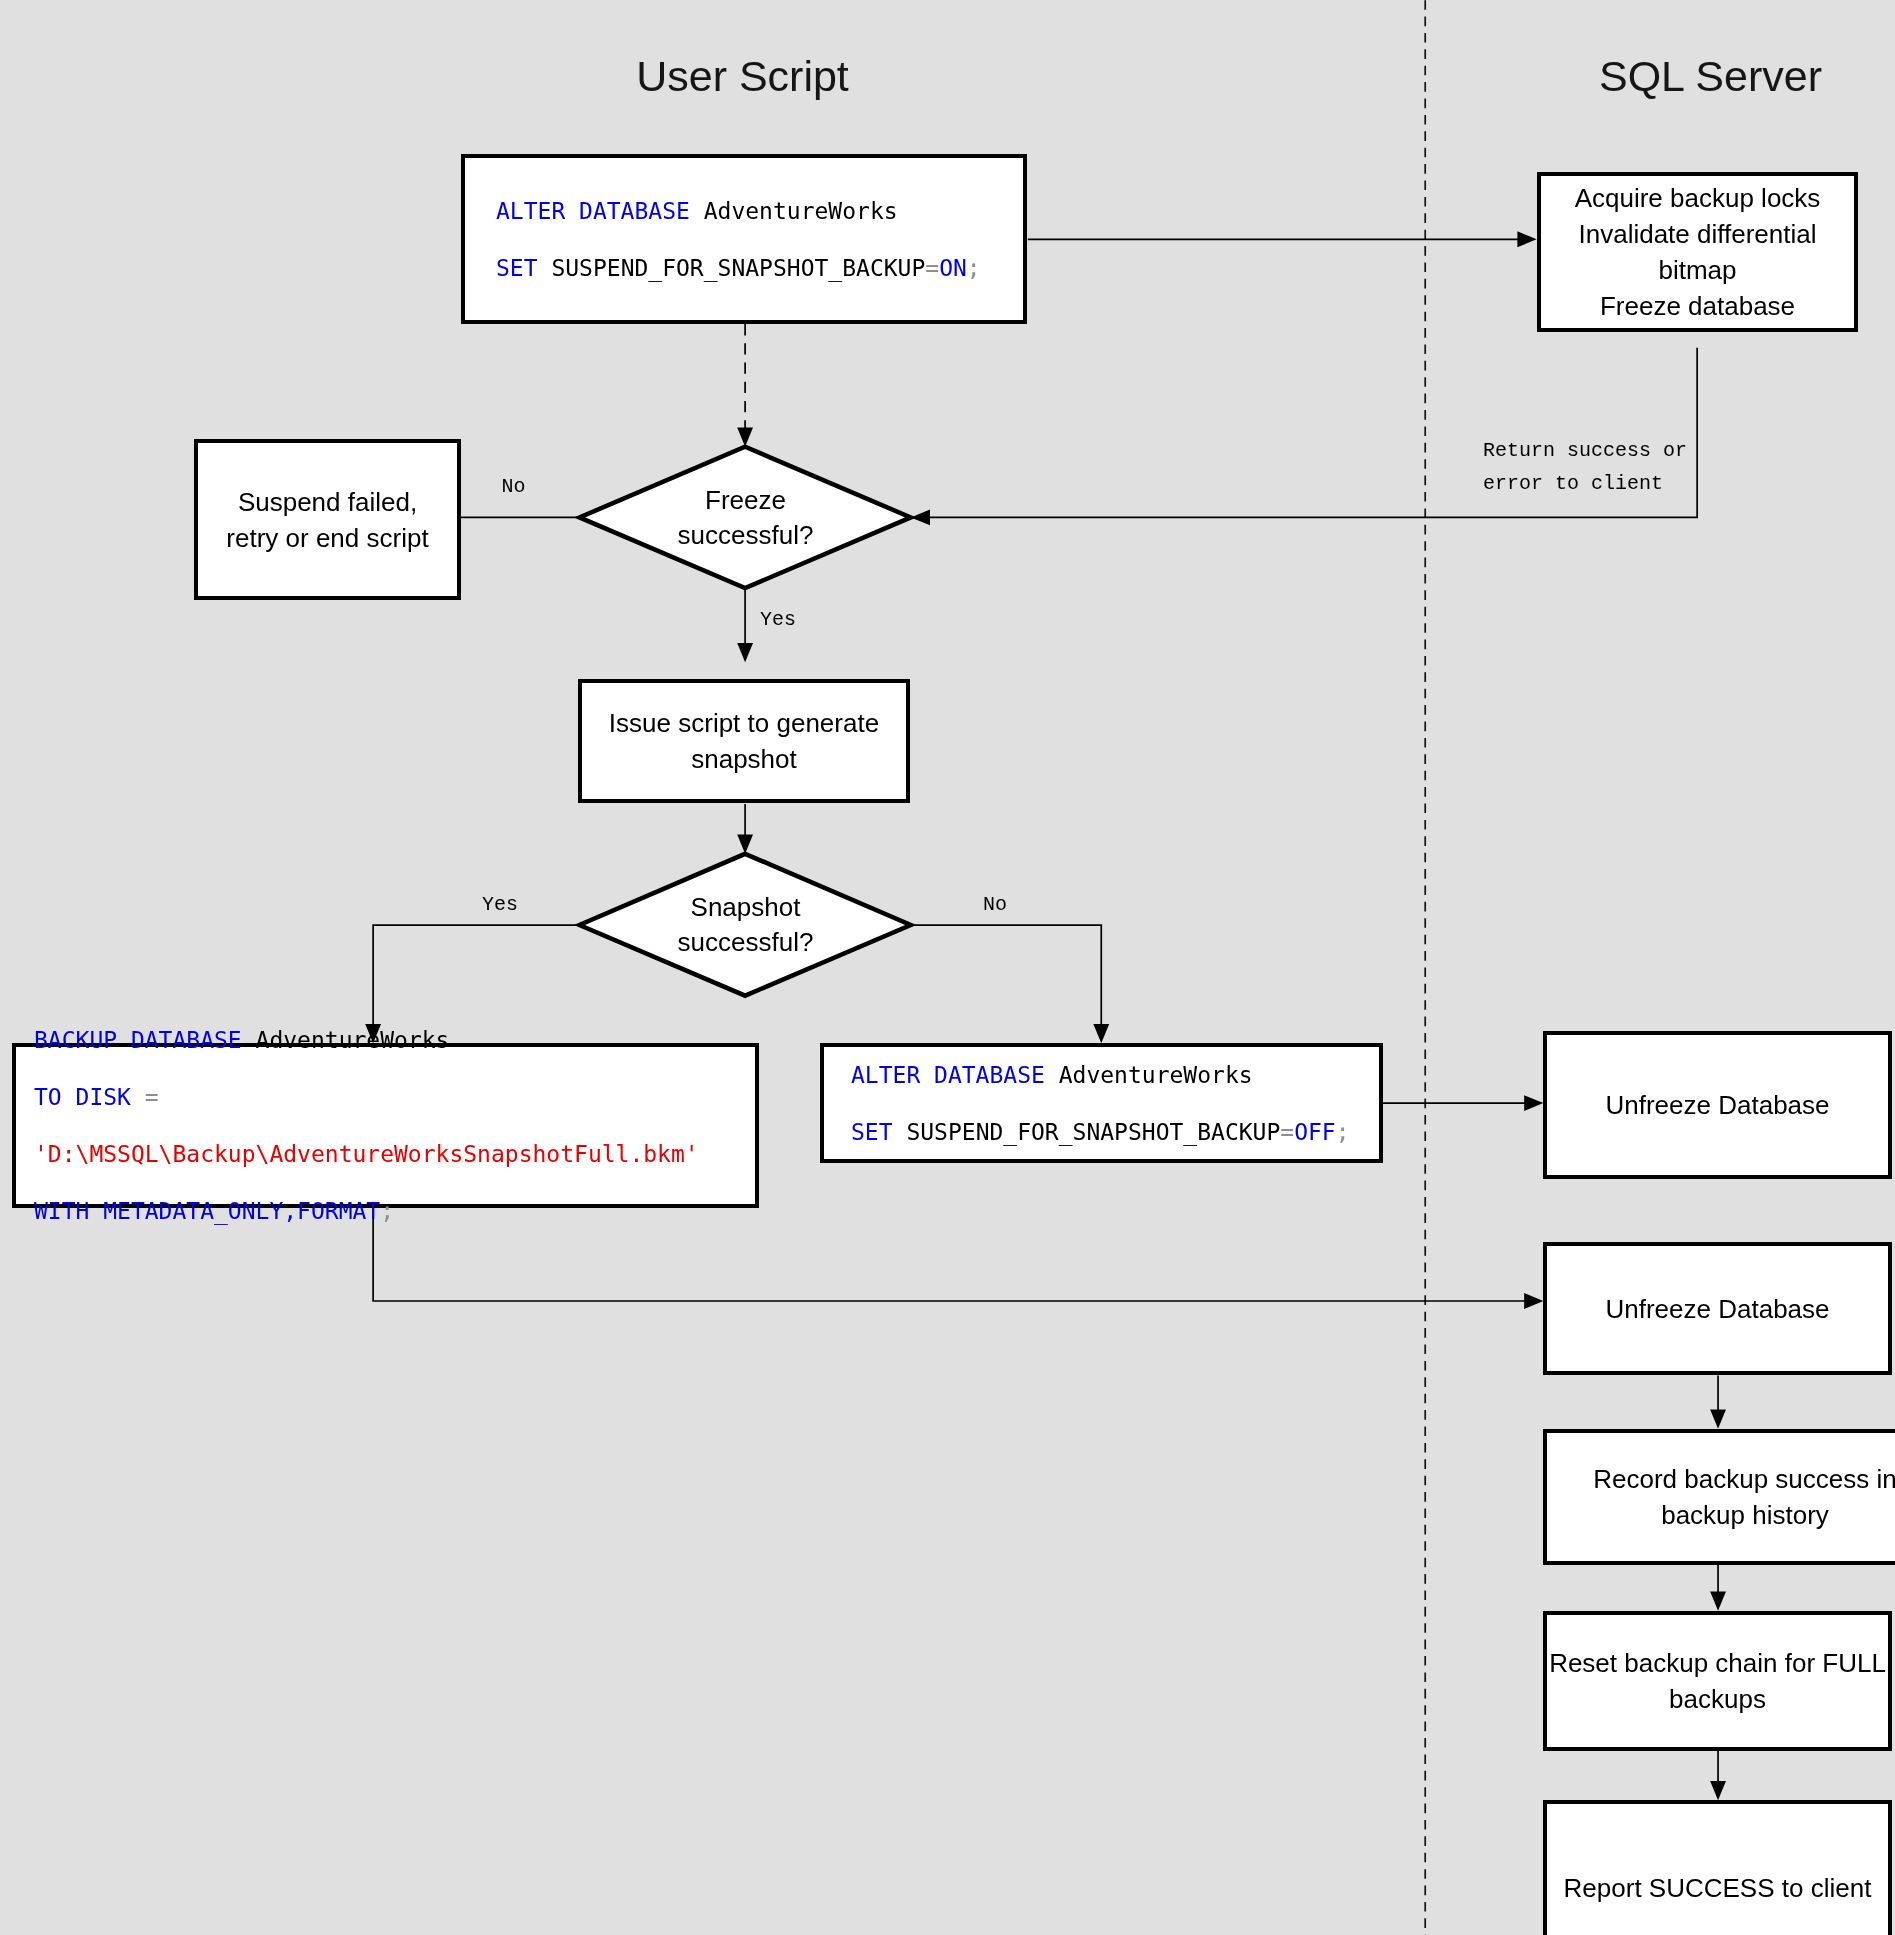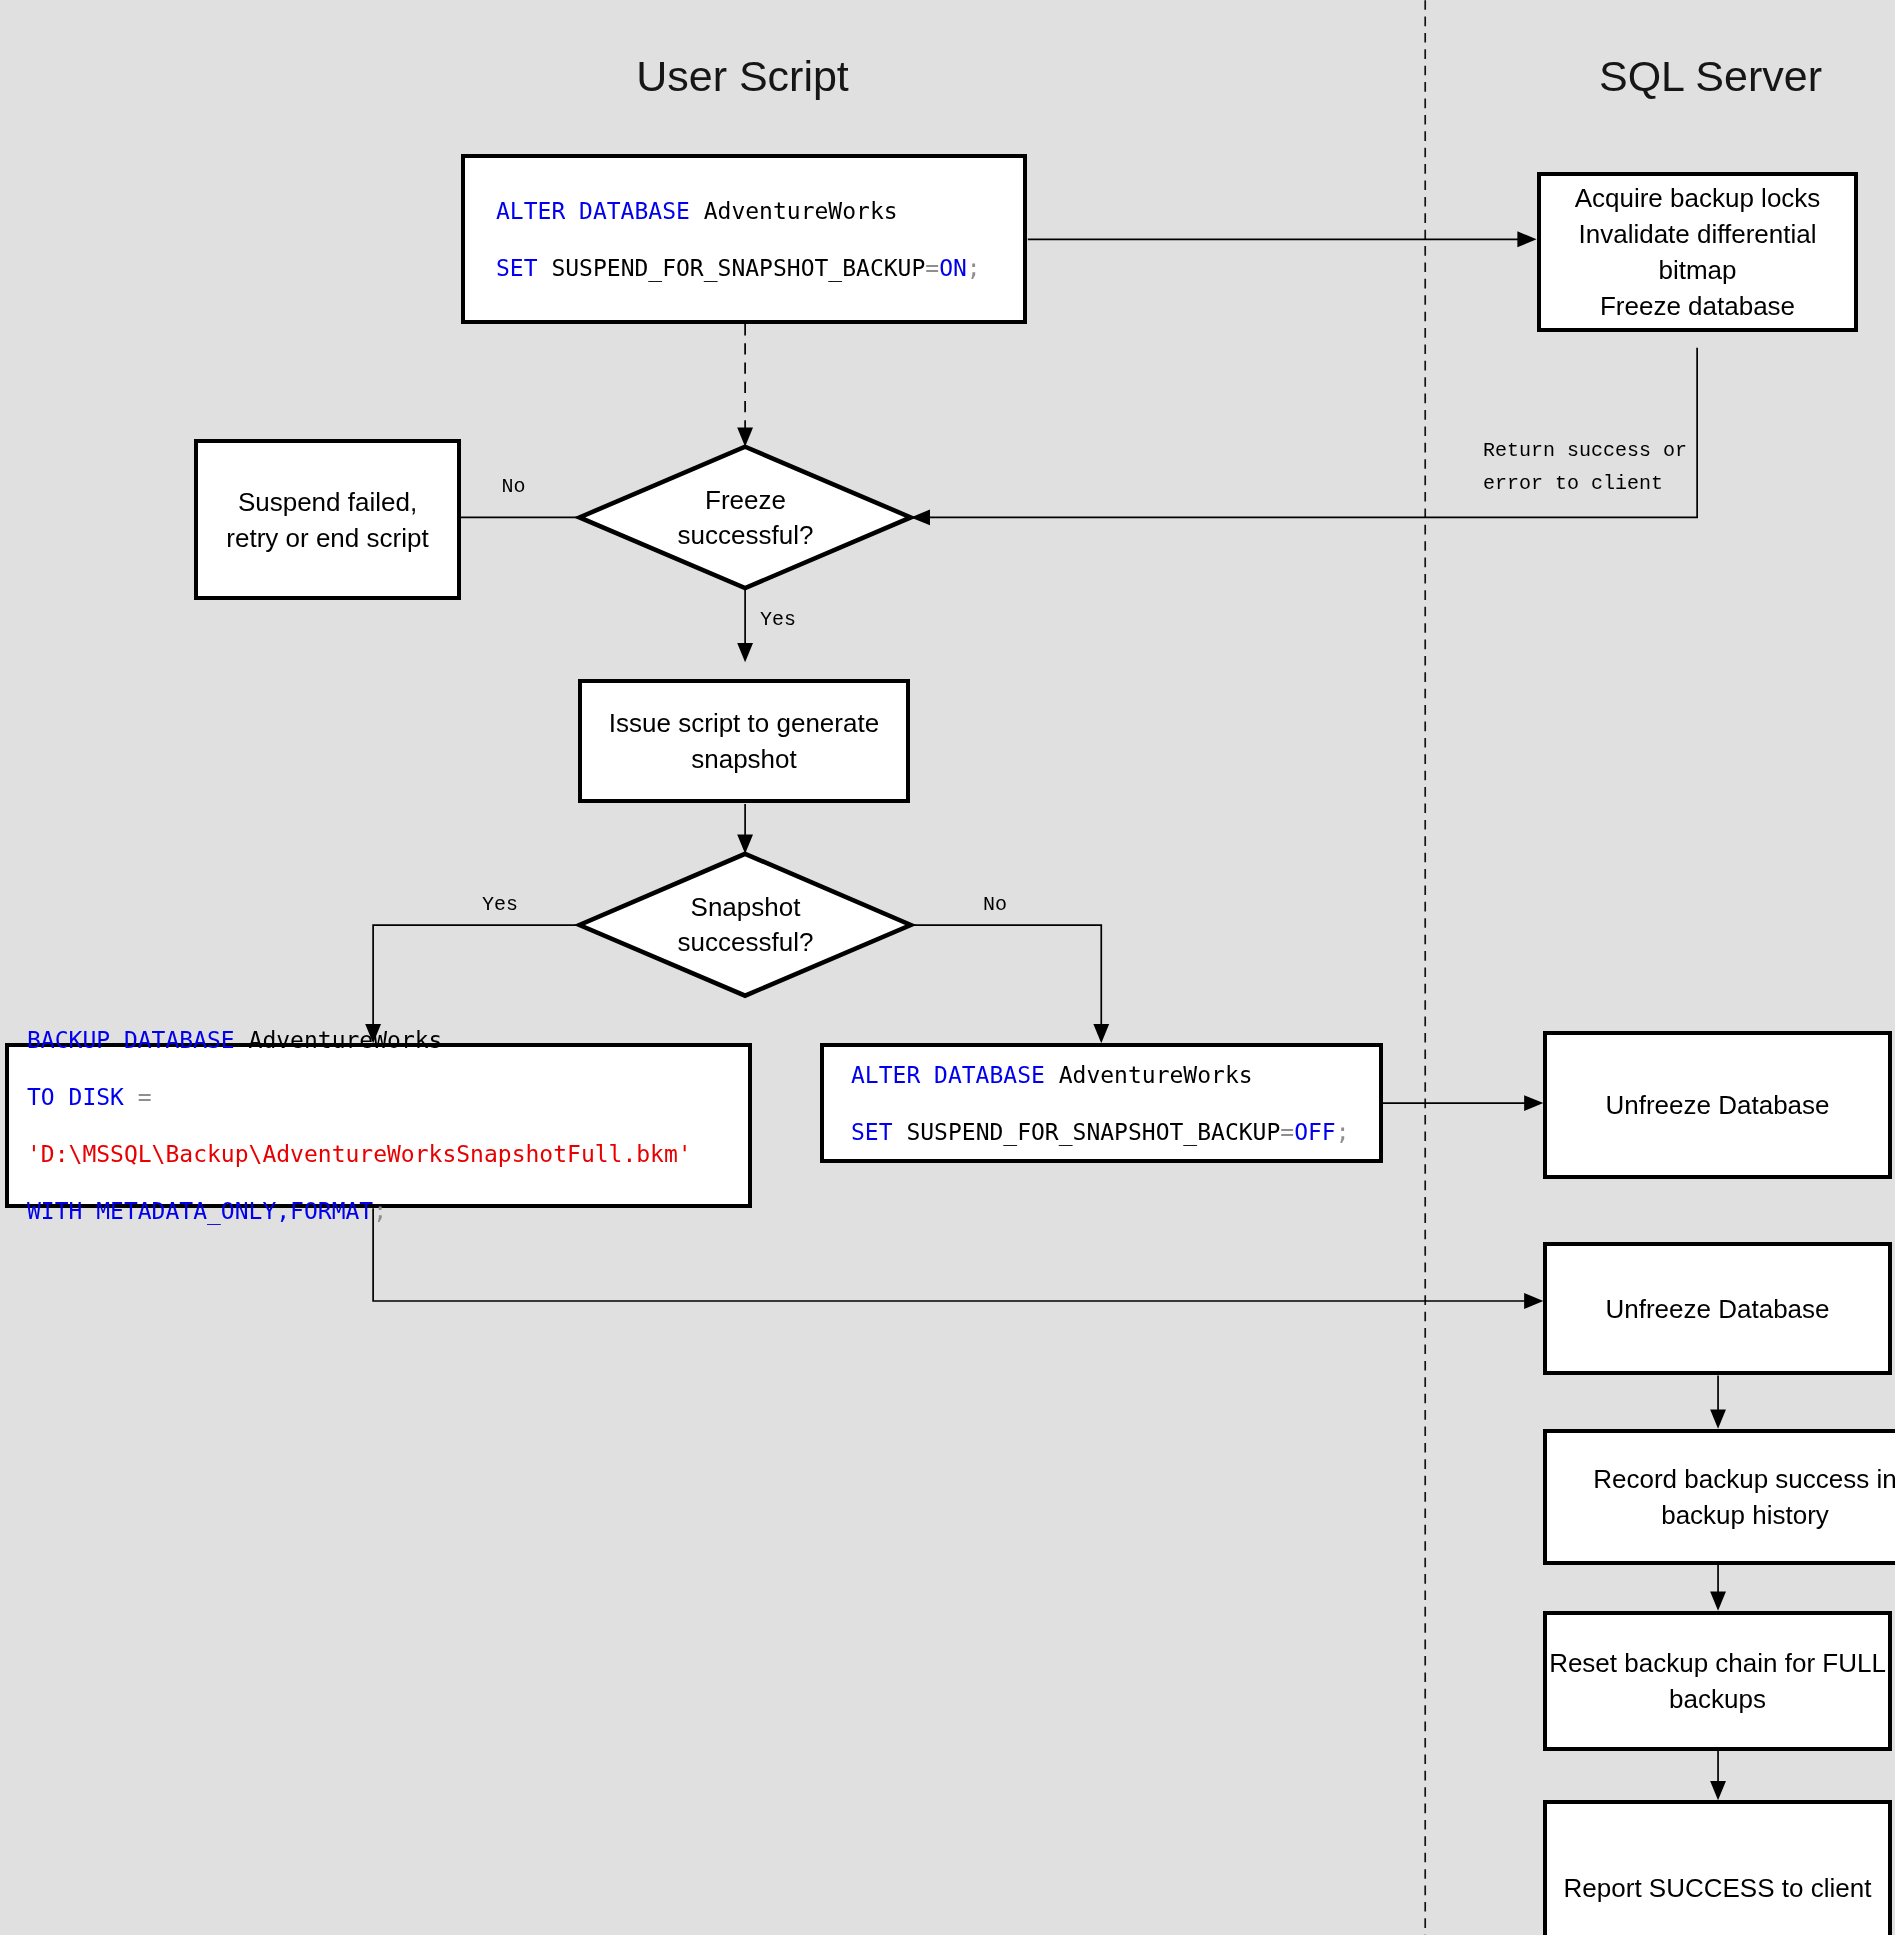--- a/index.html
+++ b/index.html
@@ -108,21 +108,21 @@
   <div class="box" style="left:149px;top:439px;width:267px;height:161px;margin-left:45px;">
       <div class="tline">Suspend failed,</div>
       <div class="tline">retry or end script</div>
     </div>
 
   <div class="box" style="left:578px;top:662px;width:332px;height:124px;margin-top:17px;">
       <div class="tline">Issue script to generate</div>
       <div class="tline">snapshot</div>
     </div>
 
-  <div class="box codebox" style="left:5px;top:1043px;width:747px;height:165px;padding-left:18px;">
+  <div class="box codebox" style="left:12px;top:1043px;width:747px;height:165px;padding-left:18px;">
       <div class="code-line"><span class="c-blue">BACKUP DATABASE</span><span class="c-black"> AdventureWorks</span></div>
       <div class="code-line"><span class="c-blue">TO DISK</span><span class="c-gray"> =</span></div>
       <div class="code-line"><span class="c-red">'D:\MSSQL\Backup\AdventureWorksSnapshotFull.bkm'</span></div>
       <div class="code-line"><span class="c-blue">WITH METADATA_ONLY,FORMAT</span><span class="c-gray">;</span></div>
     </div>
 
   <div class="box codebox" style="left:820px;top:1043px;width:563px;height:120px;padding-left:27px;">
       <div class="code-line"><span class="c-blue">ALTER DATABASE</span><span class="c-black"> AdventureWorks</span></div>
       <div class="code-line"><span class="c-blue">SET</span><span class="c-black"> SUSPEND_FOR_SNAPSHOT_BACKUP</span><span class="c-gray">=</span><span class="c-blue">OFF</span><span class="c-gray">;</span></div>
     </div>

